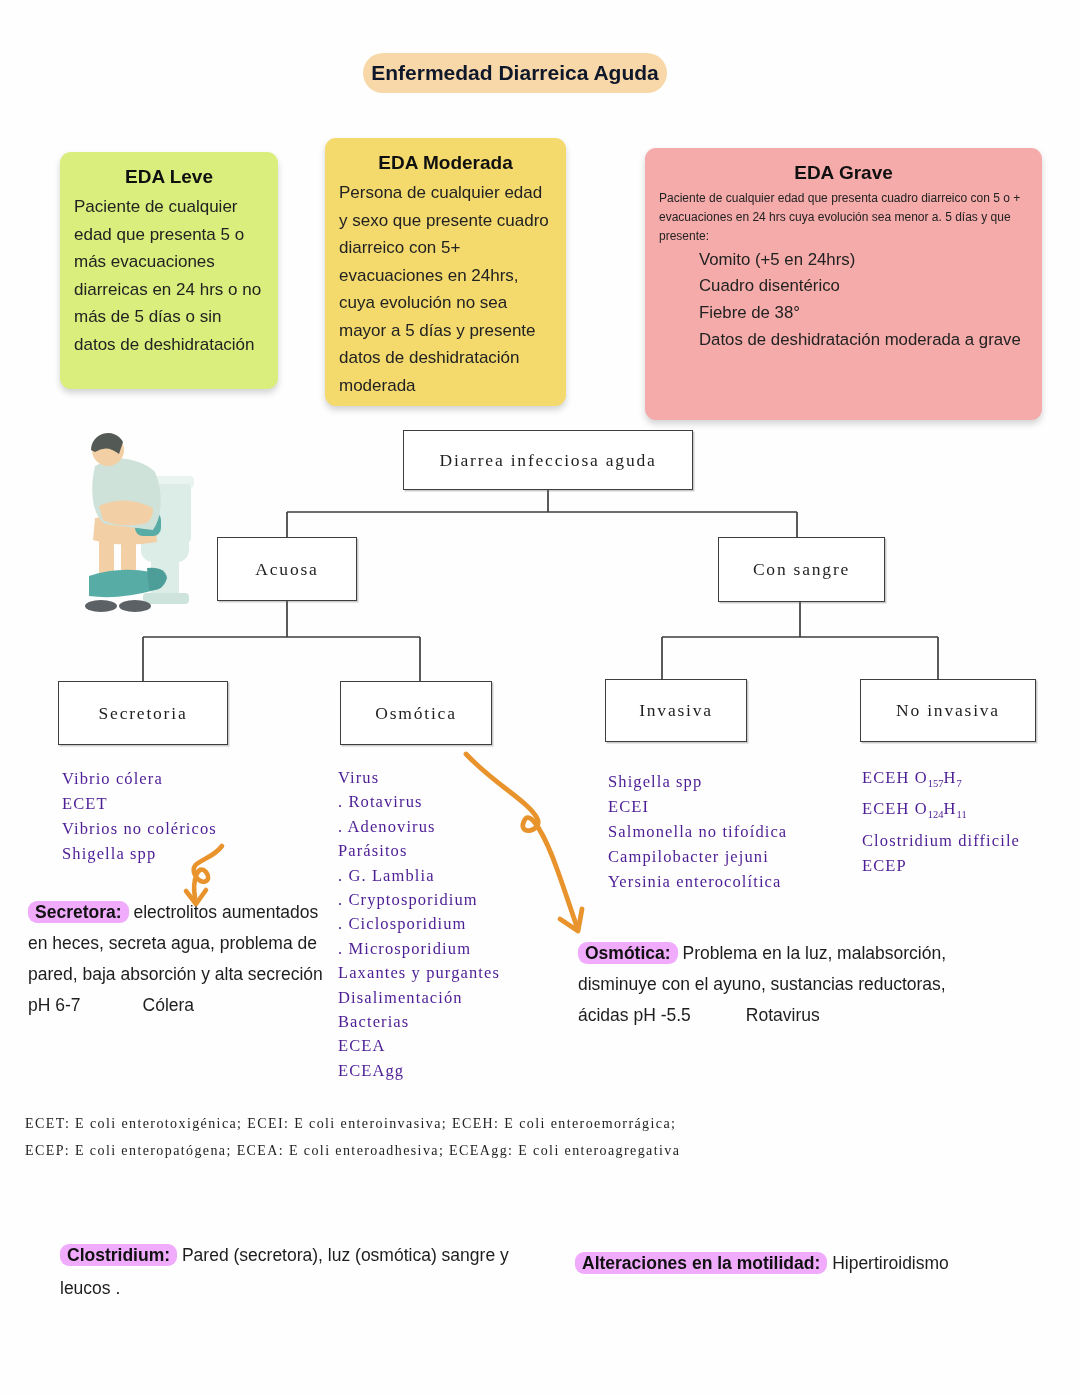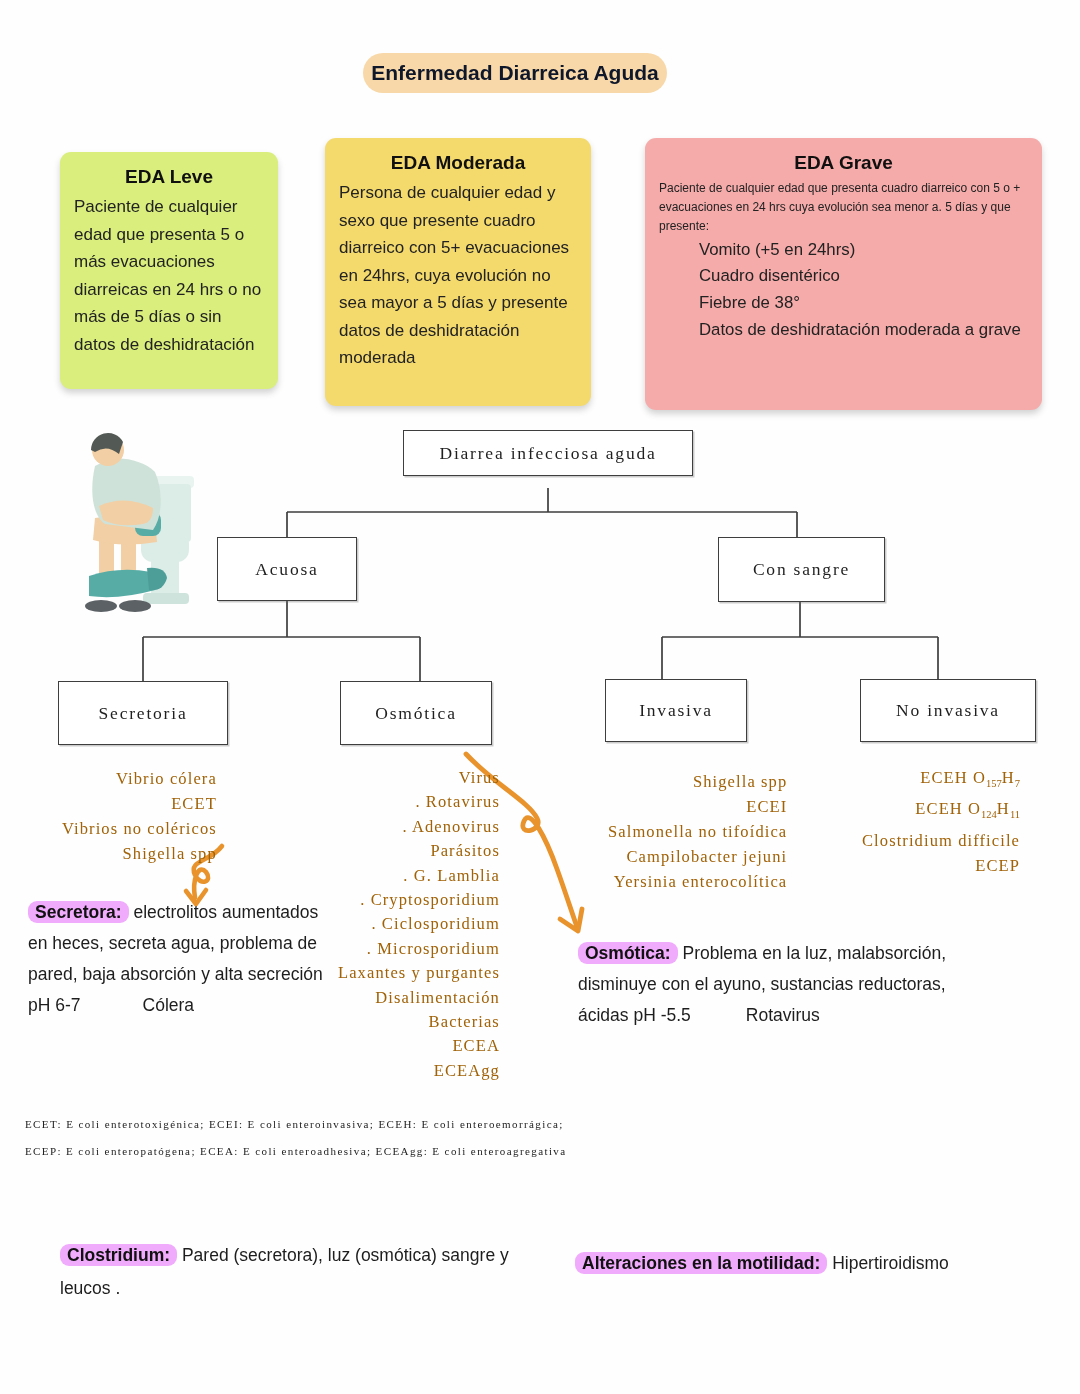--- a/index.html
+++ b/index.html
@@ -16,49 +16,49 @@
     background:#f8d8a8;border-radius:20px;
     display:flex;align-items:center;justify-content:center;
     font-weight:bold;font-size:21px;color:#0f172a;
   }
 
   
   .card{border-radius:11px;box-shadow:0 4px 6px rgba(60,60,60,.22);padding:11px 14px;box-sizing:border-box;}
   .card h2{margin:3px 0 5px;text-align:center;font-size:19px;color:#101010;}
   .card p{margin:0;font-size:17px;line-height:1.62;color:#222;}
   .card-leve{left:60px;top:152px;width:218px;height:237px;background:#d9ee7c;}
-  .card-moderada{left:325px;top:138px;width:266px;height:268px;background:#f4da6d;}
-  .card-grave{left:645px;top:138px;width:397px;height:272px;background:#f5abaa;}
+  .card-moderada{left:325px;top:138px;width:241px;height:268px;background:#f4da6d;}
+  .card-grave{left:645px;top:148px;width:397px;height:272px;background:#f5abaa;}
   .card-grave p{font-size:12px;line-height:1.6;}
   .card-grave .bullets div{padding-left:40px;font-size:16.8px;line-height:1.6;color:#222;}
 
   
   .fbox{
     border:1.6px solid #3e3e3e;background:#ffffff;
     box-shadow:1.5px 1.5px 0 rgba(110,110,110,.35);
     display:flex;align-items:center;justify-content:center;
     font-family:"Liberation Serif", serif;font-size:17.5px;letter-spacing:1.8px;color:#1f1f1f;
     box-sizing:border-box;z-index:2;
   }
 
   
-  .plist{font-family:"Liberation Serif", serif;font-size:16.5px;letter-spacing:1.1px;color:#a16207;z-index:3;text-align:right;}
+  .plist{font-family:"Liberation Serif", serif;font-size:16.5px;letter-spacing:1.1px;color:#4c1d95;z-index:3;}
   .plist .li{line-height:25px;white-space:nowrap;}
   .plist.tight .li{line-height:24.4px;}
   sub{font-size:10.5px;letter-spacing:0;}
 
   
   .pill{background:#f0abfc;border-radius:9px;padding:1px 7px;font-weight:bold;color:#111;}
   .note{font-size:17.5px;color:#1d1d1d;z-index:4;}
   .note .nline{line-height:31px;white-space:nowrap;}
   .gap55{margin-left:55px;}
   .gap62{margin-left:62px;}
 
   
-  .abbrev{font-family:"Liberation Serif", serif;font-size:11px;letter-spacing:1.4px;color:#222;}
+  .abbrev{font-family:"Liberation Serif", serif;font-size:14px;letter-spacing:1.4px;color:#222;}
   .abbrev div{line-height:26.5px;white-space:nowrap;}
 
   .bottom-note{font-size:17.5px;color:#1d1d1d;}
   .bottom-note .nline{line-height:33px;white-space:nowrap;}
 </style>
 </head>
 <body>
 
 <div id="canvas">
 
@@ -114,21 +114,21 @@
     <h2>EDA Grave</h2>
     <p>Paciente de cualquier edad que presenta cuadro diarreico con 5 o + evacuaciones en 24 hrs cuya evolución sea menor a. 5 días y que presente:</p>
     <div class="bullets">
       <div>Vomito (+5 en 24hrs)</div>
       <div>Cuadro disentérico</div>
       <div>Fiebre de 38°</div>
       <div>Datos de deshidratación moderada a grave</div>
     </div>
   </section>
 
-  <div class="abs fbox" style="left:403px;top:430px;width:290px;height:46px;">Diarrea infecciosa aguda</div>
+  <div class="abs fbox" style="left:403px;top:430px;width:290px;height:60px;">Diarrea infecciosa aguda</div>
   <div class="abs fbox" style="left:217px;top:537px;width:140px;height:64px;">Acuosa</div>
   <div class="abs fbox" style="left:718px;top:537px;width:167px;height:65px;">Con sangre</div>
   <div class="abs fbox" style="left:58px;top:681px;width:170px;height:64px;">Secretoria</div>
   <div class="abs fbox" style="left:605px;top:679px;width:142px;height:63px;">Invasiva</div>
   <div class="abs fbox" style="left:340px;top:681px;width:152px;height:64px;">Osmótica</div>
   <div class="abs fbox" style="left:860px;top:679px;width:176px;height:63px;">No invasiva</div>
 
   <div class="abs plist" style="left:62px;top:766px;">
     <div class="li">Vibrio cólera</div>
     <div class="li">ECET</div>

